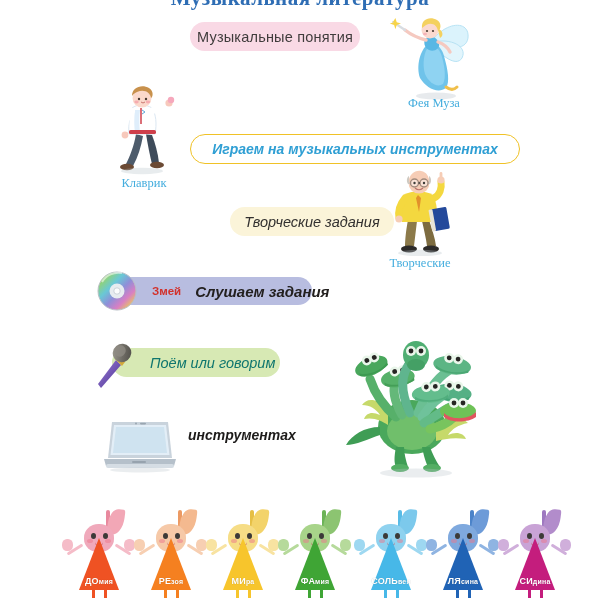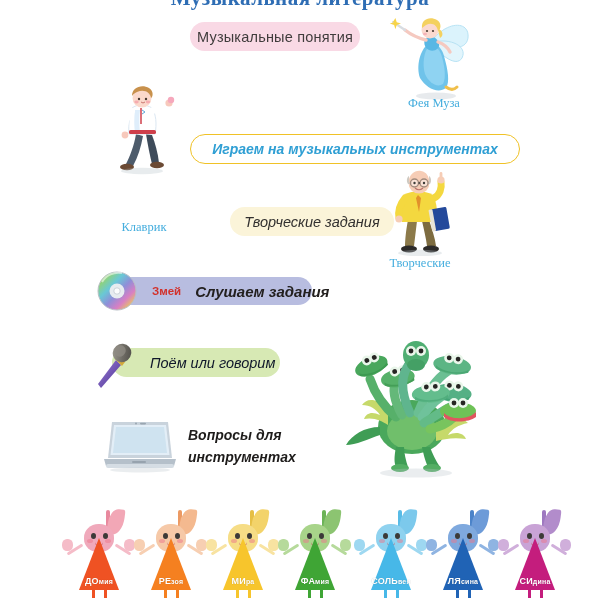--- a/index.html
+++ b/index.html
@@ -53,21 +53,21 @@
     font-size: 15px;
     justify-content: flex-start;
     padding-left: 40px; gap: 14px;
   }
   .trek-tag {
     color: #d2312b; font-weight: bold; font-style: normal;
     font-size: 11.5px;
   }
   .pill-green {
     background: #d7e9b4;
-    color: #0f172a;
+    color: #0f766e;
     font-style: italic;
     font-size: 14.5px;
     justify-content: flex-start; padding-left: 38px;
   }
 
   
   .qtext {
     position: absolute;
     font-style: italic; font-weight: bold;
     font-size: 14px; color: #1d1b1a; line-height: 1.55;
@@ -204,21 +204,21 @@
 
       <circle cx="31" cy="15" r="1.2" fill="#4a3b33"></circle>
       <circle cx="38" cy="15" r="1.2" fill="#4a3b33"></circle>
       <ellipse cx="28.5" cy="18" rx="2.2" ry="1.4" fill="#f4a3aa" opacity=".85"></ellipse>
       <ellipse cx="40" cy="18" rx="2.2" ry="1.4" fill="#f4a3aa" opacity=".85"></ellipse>
       <path d="M33 18 q2 2 4 0" stroke="#c9776f" stroke-width="1" fill="none"></path>
 
       <ellipse cx="34" cy="87" rx="21" ry="3.2" fill="#b9c3cb" opacity=".32"></ellipse>
     </svg>
   </div>
-  <div class="charname" style="left:108px;top:176px;width:72px;margin-top:44px;">Клаврик</div>
+  <div class="charname" style="left:108px;top:176px;width:72px;">Клаврик</div>
 
   <div class="pill pill-yellowline" style="left:190px;top:134px;width:330px;height:30px;">
     <span>Играем на музыкальных инструментах</span>
   </div>
 
   <div class="art" style="left:382px;top:168px;width:76px;height:88px;">
     <svg width="76" height="88" viewBox="0 0 76 88">
 
       <path d="M26 52 C24 62 23 72 23 78 L32 78 C33 70 34 61 35 53 Z" fill="#8c7a4a"></path>
       <path d="M40 53 C42 62 44 70 45 78 L54 78 C53 70 50 61 47 52 Z" fill="#7d6c40"></path>
@@ -418,21 +418,20 @@
       <circle cx="38" cy="5.6" r="1" fill="#9aa6b1"></circle>
       <rect x="42" y="4.8" width="6" height="1.6" rx=".8" fill="#9aa6b1"></rect>
 
       <path d="M6 41 L78 41 L76 48 L8 48 Z" fill="#b5c0ca"></path>
       <rect x="8" y="46" width="68" height="4" rx="2" fill="#d5dde4"></rect>
       <rect x="34" y="43" width="14" height="2" rx="1" fill="#97a3ae"></rect>
       <ellipse cx="42" cy="52" rx="30" ry="2.4" fill="#b9c3cb" opacity=".3"></ellipse>
     </svg>
   </div>
   <div class="qtext" style="left:188px;top:425px;width:150px;">
-    <div>Вопросы для</div>
     <div>инструментах</div>
   </div>
 
   <div id="note-row" style="position:absolute;left:48px;top:508px;width:510px;height:92px;">
       <div class="note-girl" style="left: 14px; top: 0px;">
         <div class="ng-stem" style="background:#e8899e"></div>
         <div class="ng-flag" style="background:#f2a7b6"></div>
         <div class="ng-head" style="background:#f0a9bb">
           <div class="ng-eye" style="left:7px"></div>
           <div class="ng-eye" style="left:19px"></div>

